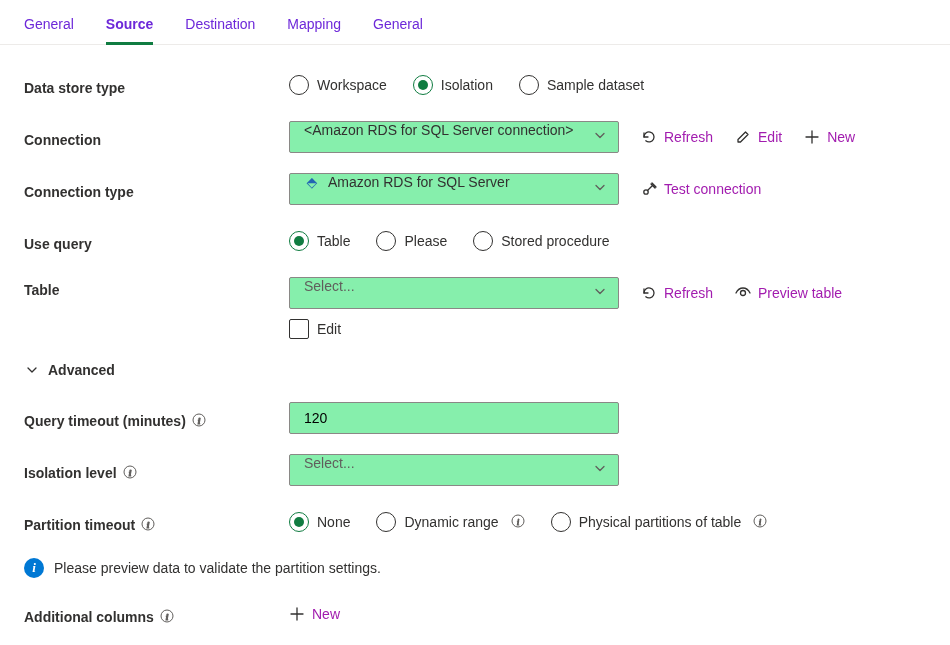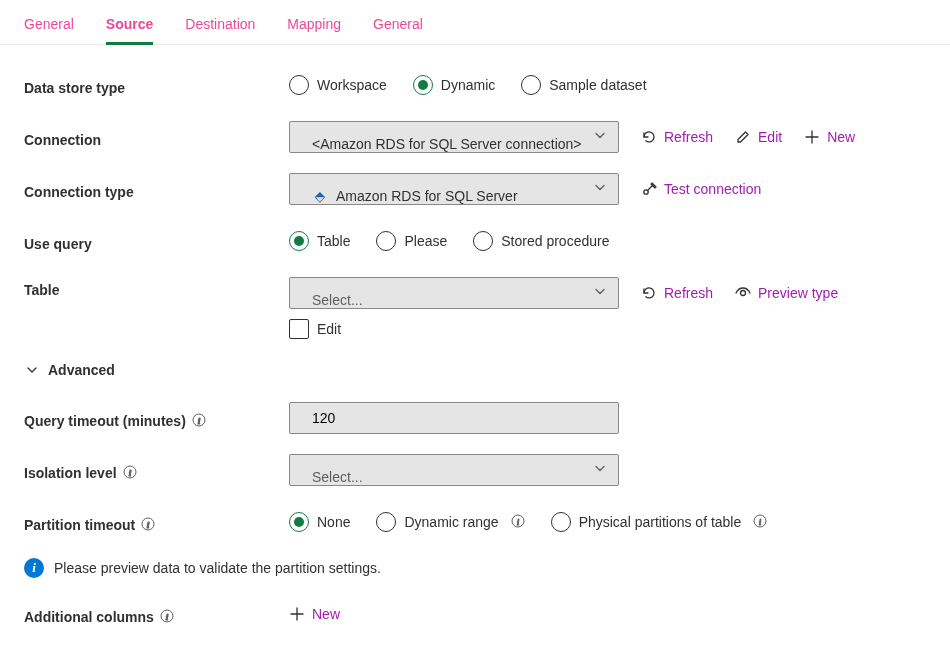--- a/index.html
+++ b/index.html
@@ -14,21 +14,21 @@
   }
   .tabs {
     display: flex;
     gap: 32px;
     padding: 8px 24px 0 24px;
     border-bottom: 1px solid #edebe9;
   }
   .tab {
     padding: 8px 0 10px 0;
     cursor: pointer;
-    color: #ec4899;
+    color: #6d28d9;
     font-size: 14px;
     border-bottom: 3px solid transparent;
     margin-bottom: -1px;
   }
   .tab.active {
     font-weight: 600;
     border-bottom: 3px solid #107c41;
   }
   .form {
     padding: 24px 24px 0 24px;
@@ -79,24 +79,24 @@
     content: "";
     width: 10px; height: 10px;
     background: #107c41;
     border-radius: 50%;
   }
   .select, .input {
     width: 330px;
     height: 32px;
     border: 1px solid #8a8886;
     border-radius: 2px;
-    padding: 0 30px 0 22px;
-    display: flex;
-    align-items: flex-end;
-    background: #e5e5e5;
+    padding: 0 30px 0 14px;
+    display: flex;
+    align-items: flex-start;
+    background: #86efac;
     position: relative;
     font-size: 14px;
   }
   .select.placeholder, .input.placeholder { color: #605e5c; }
   .select .chev {
     position: absolute;
     right: 10px;
     top: 50%;
     transform: translateY(-50%);
     pointer-events: none;
@@ -222,21 +222,21 @@
   
   <div class="row">
     <div class="label">Data store type</div>
     <div class="controls">
       <label class="radio">
         <span class="radio-circle"></span>
           <span>Workspace</span>
       </label>
       <label class="radio checked">
         <span class="radio-circle"></span>
-          <span>Dynamic</span>
+          <span>Isolation</span>
       </label>
       <label class="radio">
         <span class="radio-circle"></span>
           <span>Sample dataset</span>
       </label>
     </div>
   </div>
 
   
   <div class="row">
@@ -324,21 +324,21 @@
         <span class="link-btn">
           <svg width="16" height="16">
               <use href="#ic-refresh"></use>
             </svg>
           <span>Refresh</span>
         </span>
         <span class="link-btn">
           <svg width="16" height="16">
               <use href="#ic-eye"></use>
             </svg>
-          <span>Preview type</span>
+          <span>Preview table</span>
         </span>
       </div>
       <label class="checkbox">
         <span class="checkbox-box"></span>
         <span>Edit</span>
       </label>
     </div>
   </div>
 
   

